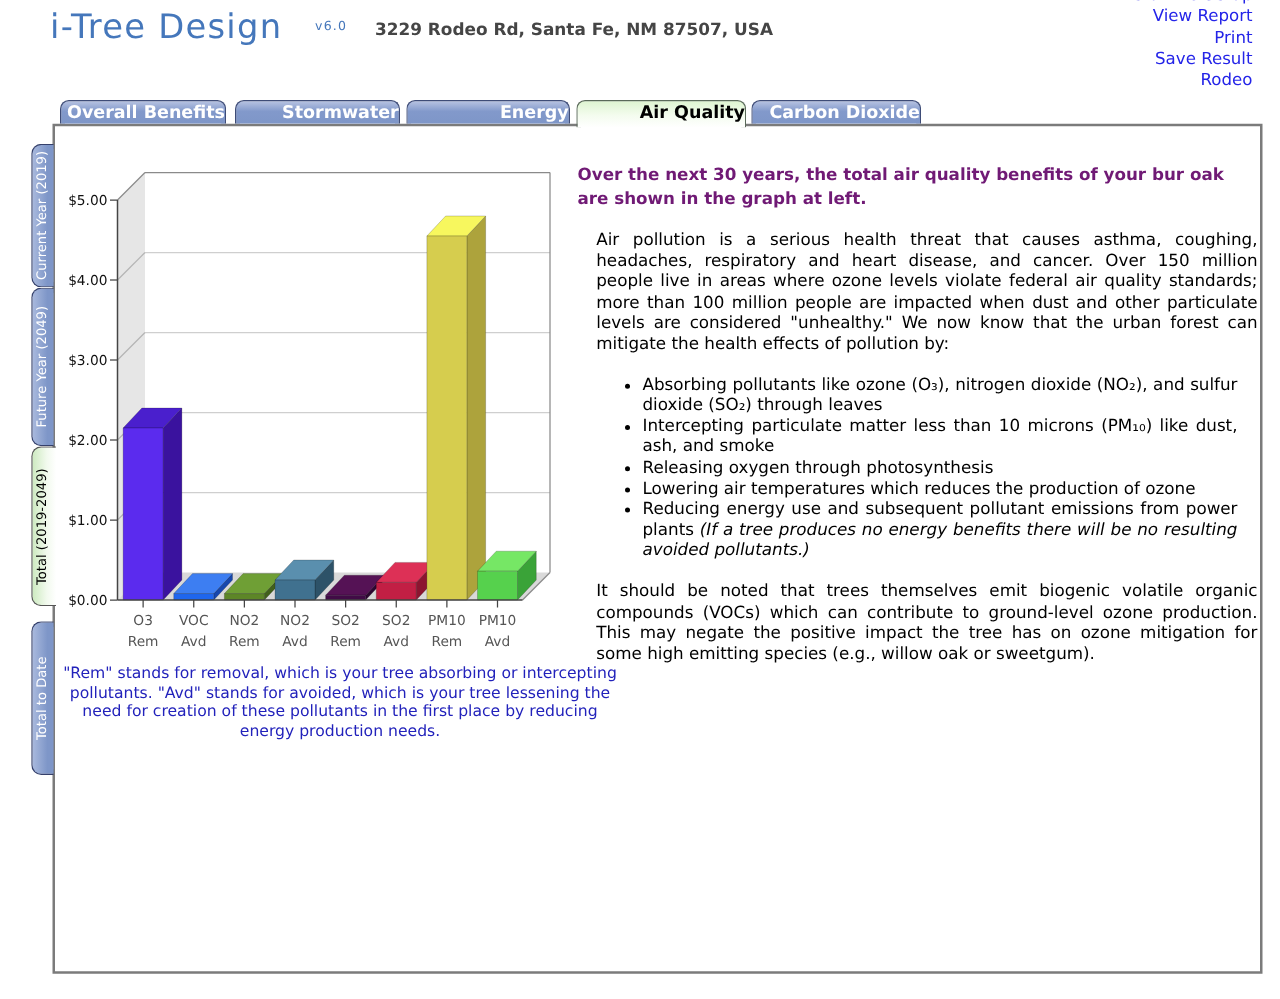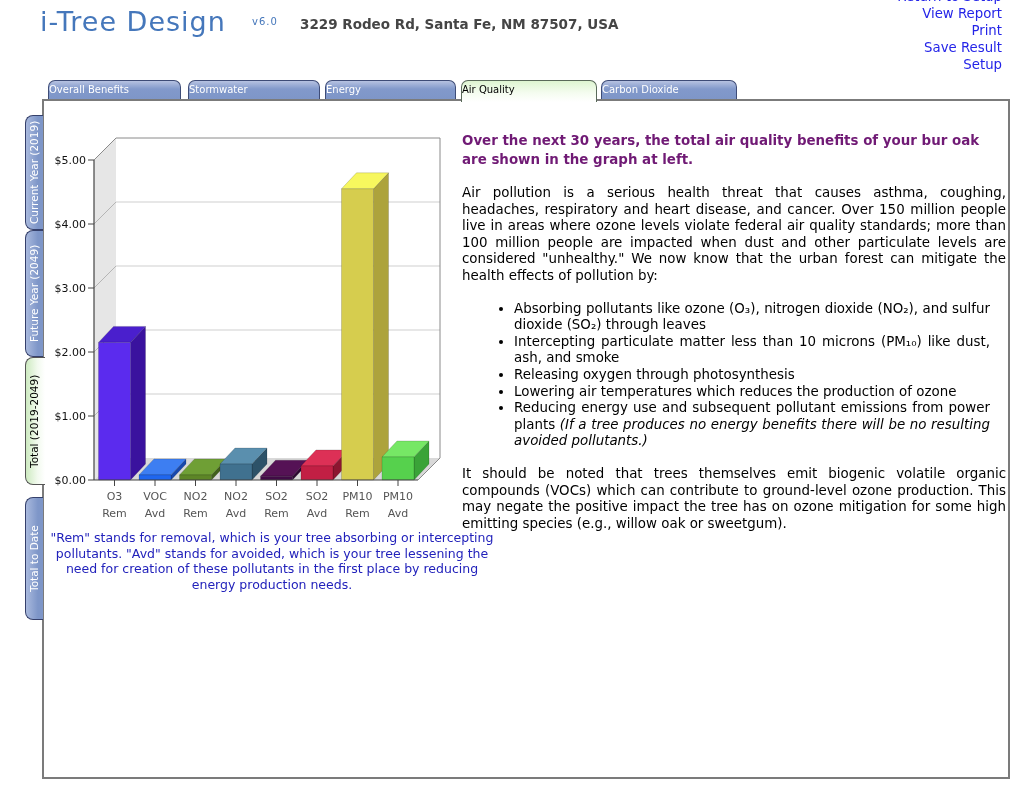--- a/index.html
+++ b/index.html
@@ -9,21 +9,21 @@
   .header{position:absolute;left:0;top:0;width:1024px;height:78px;}
   .app-title{position:absolute;left:40px;top:6px;font-size:27px;color:#4577bb;letter-spacing:1px;}
   .app-version{position:absolute;left:252px;top:16px;font-size:10px;color:#4577bb;letter-spacing:1px;}
   .address{position:absolute;left:300px;top:16px;font-size:13.5px;font-weight:bold;color:#454545;}
   .nav-links{position:absolute;right:22px;top:-12px;text-align:right;line-height:17px;font-size:13.3px;}
   .nav-link{display:block;color:#2424e8;text-decoration:none;cursor:pointer;}
   
   .htabs{position:absolute;left:42px;top:80px;height:20px;z-index:4;}
   .htab{position:absolute;top:0;height:18px;border:1px solid #3e4c77;border-bottom:none;
         border-radius:7px 7px 0 0;background:linear-gradient(180deg,#b6c2e1 0%,#8299cb 45%,#7e96c8 100%);
-        color:#fff;font-size:10px;text-align:left;line-height:18px;cursor:pointer;}
+        color:#fff;font-size:14px;text-align:right;line-height:18px;cursor:pointer;font-weight:bold;}
   .htab.t0{left:6px;width:131px;}
   .htab.t1{left:146px;width:130px;}
   .htab.t2{left:283px;width:129px;}
   .htab.t3{left:419px;width:134px;}
   .htab.t4{left:559px;width:134px;}
   .htab.active{height:21px;border:1px solid #5a6a5a;border-bottom:none;z-index:6;
         background:linear-gradient(180deg,#def5d1 0%,#f4fcef 55%,#ffffff 100%);color:#000;}
   
   .content-box{position:absolute;left:42px;top:99px;width:964px;height:676px;
         border:2px solid #7b7b7b;background:#fff;}
@@ -39,40 +39,40 @@
         background:linear-gradient(90deg,#cdeac0 0%,#f2faee 60%,#ffffff 100%);color:#000;}
   .vtab.v2 span{width:19px;}
   .vtab.v3{top:497px;height:121px;}
   
   .chart-svg{position:absolute;left:8px;top:14px;width:420px;height:412px;}
   .caption{position:absolute;left:0px;top:429px;width:456px;text-align:center;
         color:#2222bb;font-size:12.5px;line-height:15.5px;}
   
   .article{position:absolute;left:418px;top:30px;width:544px;color:#000;}
   .heading{margin:0 0 16px 0;font-size:13.4px;line-height:19px;font-weight:bold;color:#701a75;}
-  .body-p{margin:0 0 16px 0;font-size:13.4px;line-height:16.6px;text-align:justify;}
+  .body-p{margin:0 0 16px 15px;font-size:13.4px;line-height:16.6px;text-align:justify;}
   .benefit-list{margin:0 16px 16px 0;padding:0 0 0 52px;}
   .benefit-list li{font-size:13.4px;line-height:16.6px;text-align:justify;}
   .it{font-style:italic;}
 </style>
 </head>
 <body>
 
 <div class="page">
 
   <div class="header">
     <span class="app-title">i-Tree Design</span>
     <span class="app-version">v6.0</span>
     <span class="address">3229 Rodeo Rd, Santa Fe, NM 87507, USA</span>
     <div class="nav-links">
       <a class="nav-link">Return to Setup</a>
       <a class="nav-link">View Report</a>
       <a class="nav-link">Print</a>
       <a class="nav-link">Save Result</a>
-      <a class="nav-link">Setup</a>
+      <a class="nav-link">Rodeo</a>
     </div>
   </div>
 
   <div class="htabs">
     <div class="htab t0">Overall Benefits</div>
     <div class="htab t1">Stormwater</div>
     <div class="htab t2">Energy</div>
     <div class="htab t3 active">Air Quality</div>
     <div class="htab t4">Carbon Dioxide</div>
   </div>

